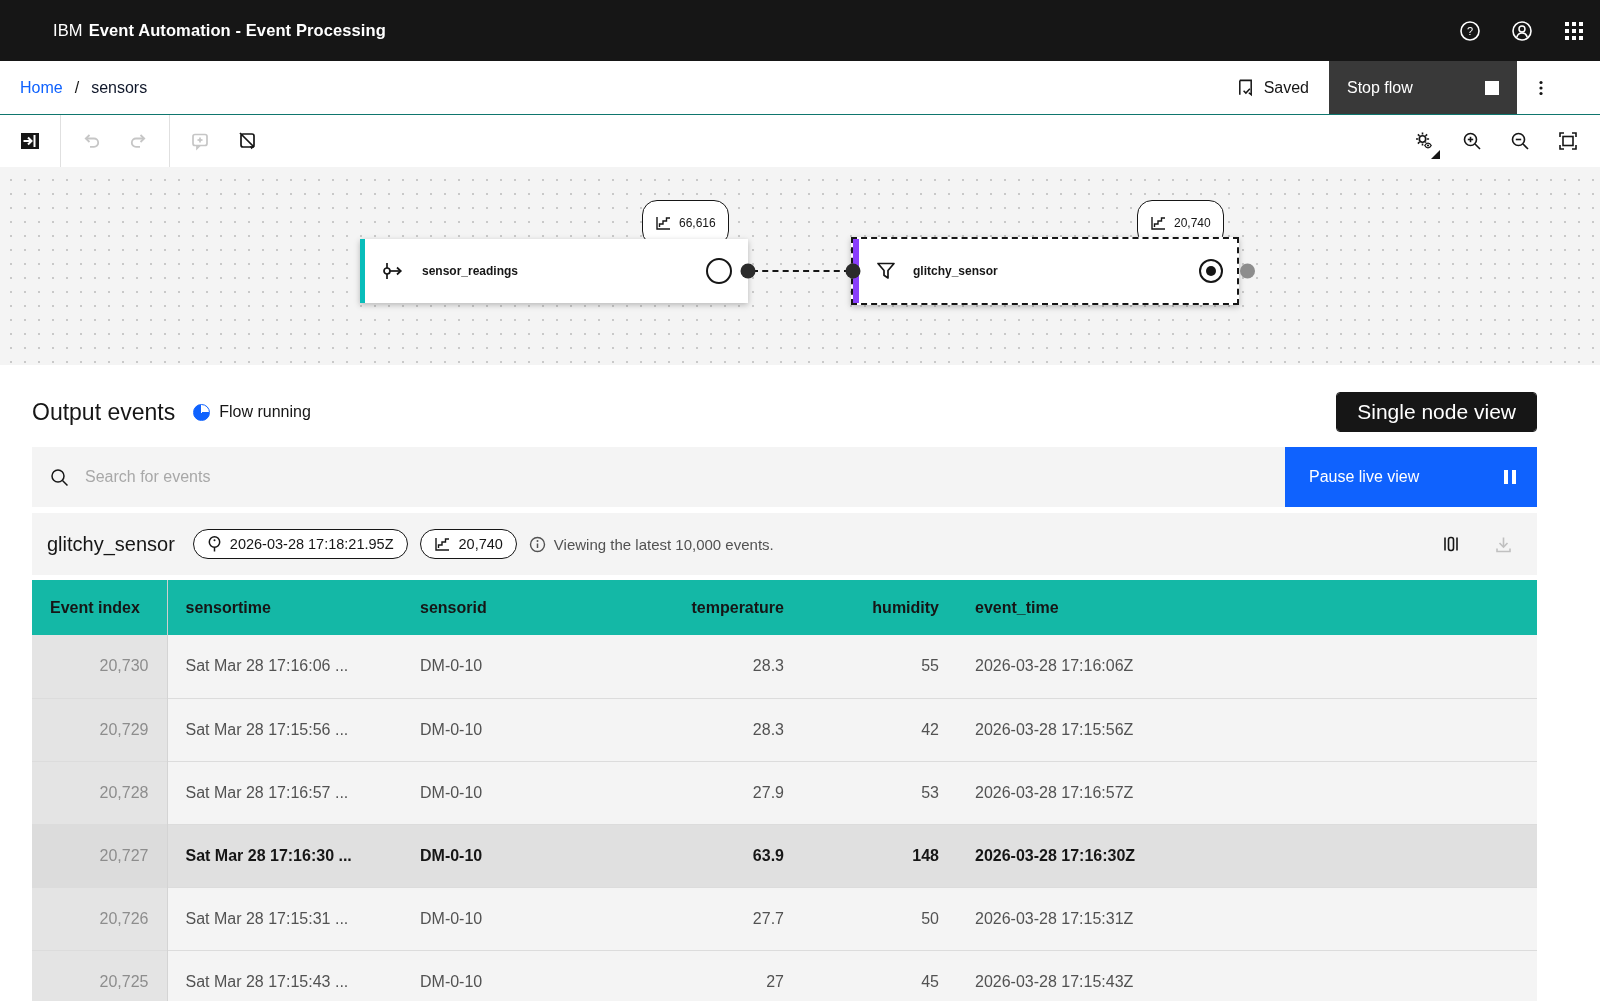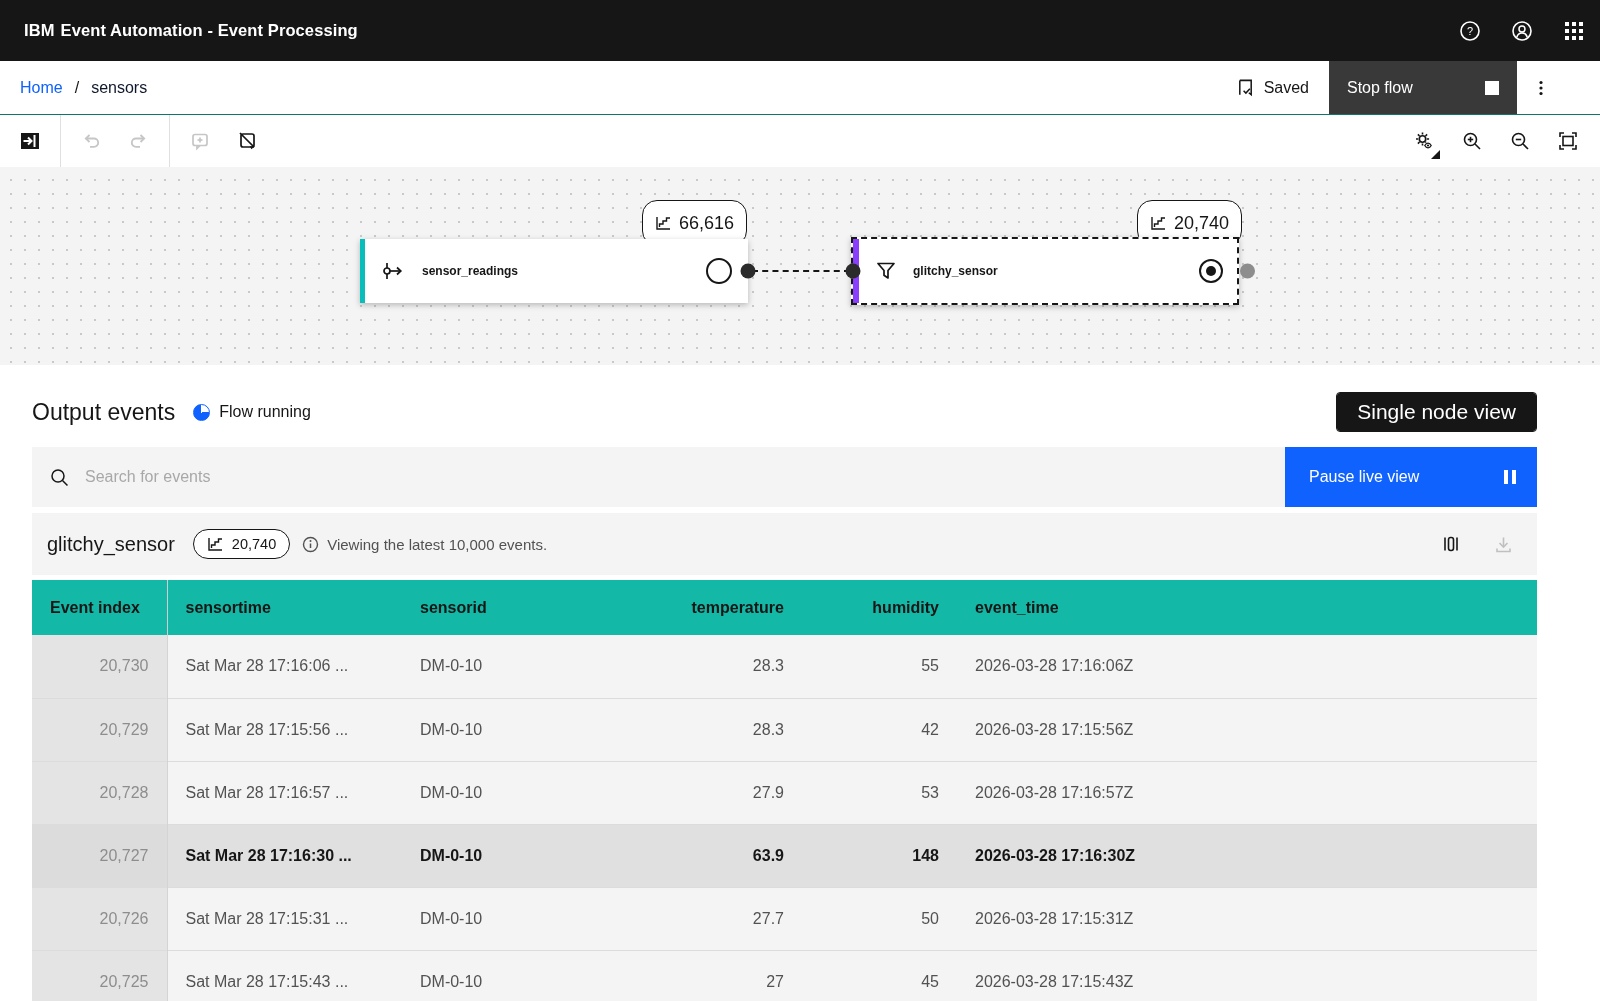--- a/index.html
+++ b/index.html
@@ -3,21 +3,21 @@
 <meta charset="utf-8">
 <style>
   * { margin:0; padding:0; box-sizing:border-box; }
   html,body { width:1600px; height:1001px; overflow:hidden; background:#fff;
     font-family:"Liberation Sans","DejaVu Sans",sans-serif; color:#161616; }
 
   
   .app-header { height:61px; background:#161616; display:flex; align-items:center;
     justify-content:space-between; padding-left:24px; }
   .app-title { color:#fff; font-size:16.5px; letter-spacing:.1px; }
-  .app-title .prefix { font-weight:700; margin-right:6px; }
+  .app-title .prefix { font-weight:400; margin-right:6px;margin-left:29px; }
   .app-title .name { font-weight:700; }
   .header-actions { display:flex; height:100%; }
   .hbtn { width:52px; height:61px; display:flex; align-items:center; justify-content:center;
     background:transparent; border:none; cursor:pointer; color:#fff; }
 
   
   .crumb-row { height:54px; display:flex; align-items:stretch; justify-content:space-between;
     border-bottom:1px solid #0f766e; }
   .crumbs { display:flex; align-items:center; gap:12px; padding-left:20px; font-size:16px; }
   .crumb-link { color:#0f62fe; text-decoration:none; cursor:pointer; }
@@ -41,21 +41,21 @@
     background:transparent; border:none; cursor:pointer; position:relative; }
   .tb-right { display:flex; align-items:center; padding-right:8px; }
   .caret-corner { position:absolute; right:8px; bottom:6px; width:0; height:0;
     border-left:9px solid transparent; border-bottom:9px solid #161616; }
 
   
   .canvas { position:relative; height:198px; background-color:#f4f4f4;
     background-image:radial-gradient(circle,#c9c9c9 1.1px,transparent 1.4px);
     background-size:14px 14px; background-position:4px 6px; }
   .count-badge { position:absolute; height:46px; display:inline-flex; align-items:center; gap:7px;
-    background:#fff; border:1px solid #161616; border-radius:15px; padding:0 12px; font-size:18px; }
+    background:#fff; border:1px solid #161616; border-radius:15px; padding:0 12px; font-size:12px; }
   .flow-node { position:absolute; height:64px; background:#fff; display:flex; align-items:center;
     box-shadow:0 2px 6px rgba(0,0,0,.25); }
   .node-accent { position:absolute; left:0; top:0; bottom:0; width:5px; }
   .node-icon { margin-left:22px; display:flex; }
   .node-label { font-size:12px; font-weight:700; margin-left:16px; }
   .node-selected { border:2px dashed #161616; background:#fff; box-shadow:0 2px 6px rgba(0,0,0,.25); }
   .circle-open { width:26px; height:26px; border:2px solid #161616; border-radius:50%; background:#fff;
     margin-left:auto; margin-right:16px; flex:none; }
   .circle-radio { width:24px; height:24px; border:2px solid #161616; border-radius:50%; background:#fff;
     margin-left:auto; margin-right:14px; flex:none; display:flex; align-items:center; justify-content:center; }
@@ -382,20 +382,30 @@
         <svg width="14" height="16" viewBox="0 0 14 16">
             <rect x="1" y="1" width="4" height="14" fill="#fff"></rect>
             <rect x="9" y="1" width="4" height="14" fill="#fff"></rect>
           </svg>
       </span>
     </button>
   </div>
 
   <div class="subheader">
     <span class="sub-title">glitchy_sensor</span>
+    <span class="chip">
+      <span>
+        <svg width="15" height="18" viewBox="0 0 15 18">
+            <circle cx="7.5" cy="7" r="5.2" fill="none" stroke="#161616" stroke-width="1.5"></circle>
+            <line x1="7.5" y1="12.2" x2="7.5" y2="16.5" stroke="#161616" stroke-width="1.5"></line>
+            <circle cx="7.5" cy="5.2" r="1" fill="#161616"></circle>
+          </svg>
+      </span>
+      <span>2026-03-28 17:18:21.95Z</span>
+    </span>
     <span class="chip">
       <span>
         <svg width="17" height="15" viewBox="0 0 17 15">
             <g fill="none" stroke="#161616" stroke-width="1.4">
               <path d="M2 1v12h13"></path>
               <path d="M4.5 11v-3h3.5V5h3.5V2h3.5"></path>
             </g>
           </svg>
       </span>
       <span>20,740</span>

